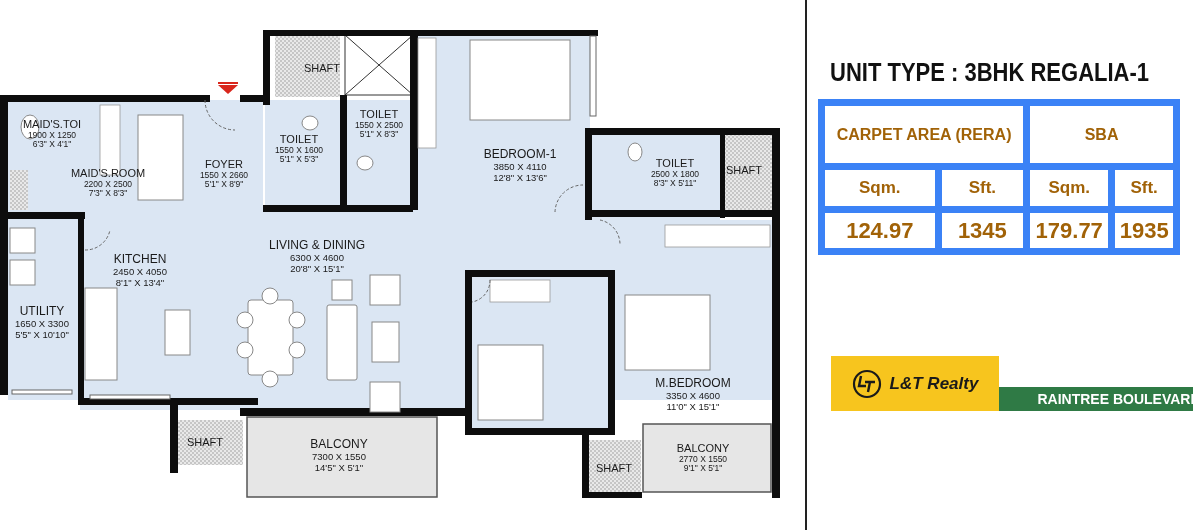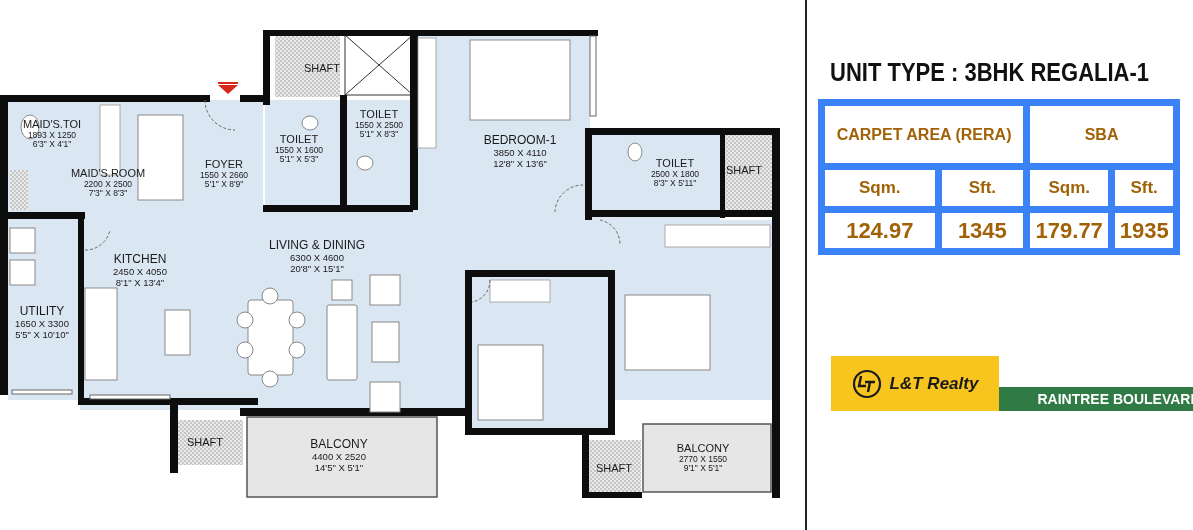--- a/index.html
+++ b/index.html
@@ -144,21 +144,21 @@
       <path d="M600 220 A25 25 0 0 1 620 245"></path>
       <path d="M85 250 A25 25 0 0 0 110 230"></path>
     </g>
   </svg>
 
   <div id="entry-arrow-bar"></div>
   <div id="entry-arrow"></div>
 
   <div class="lbl small" style="left:52px;top:118px">
     <span class="n">MAID'S.TOI</span>
-      <span class="d">1893 X 1250</span>
+      <span class="d">1900 X 1250</span>
       <span class="d">6'3" X 4'1"</span>
   </div>
   <div class="lbl small" style="left:108px;top:167px">
     <span class="n">MAID'S.ROOM</span>
       <span class="d">2200 X 2500</span>
       <span class="d">7'3" X 8'3"</span>
   </div>
   <div class="lbl small" style="left:224px;top:158px">
     <span class="n">FOYER</span>
       <span class="d">1550 X 2660</span>
@@ -167,21 +167,21 @@
   <div class="lbl small" style="left:299px;top:133px">
     <span class="n">TOILET</span>
       <span class="d">1550 X 1600</span>
       <span class="d">5'1" X 5'3"</span>
   </div>
   <div class="lbl small" style="left:379px;top:108px">
     <span class="n">TOILET</span>
       <span class="d">1550 X 2500</span>
       <span class="d">5'1" X 8'3"</span>
   </div>
-  <div class="lbl" style="left:520px;top:134px">
+  <div class="lbl" style="left:520px;top:148px">
     <span class="n">BEDROOM-1</span>
       <span class="d">3850 X 4110</span>
       <span class="d">12'8" X 13'6"</span>
   </div>
   <div class="lbl small" style="left:675px;top:157px">
     <span class="n">TOILET</span>
       <span class="d">2500 X 1800</span>
       <span class="d">8'3" X 5'11"</span>
   </div>
   <div class="lbl" style="left:317px;top:239px">
@@ -192,23 +192,28 @@
   <div class="lbl" style="left:140px;top:253px">
     <span class="n">KITCHEN</span>
       <span class="d">2450 X 4050</span>
       <span class="d">8'1" X 13'4"</span>
   </div>
   <div class="lbl" style="left:42px;top:305px">
     <span class="n">UTILITY</span>
       <span class="d">1650 X 3300</span>
       <span class="d">5'5" X 10'10"</span>
   </div>
+  <div class="lbl" style="left:693px;top:377px">
+    <span class="n">M.BEDROOM</span>
+      <span class="d">3350 X 4600</span>
+      <span class="d">11'0" X 15'1"</span>
+  </div>
   <div class="lbl" style="left:339px;top:438px">
     <span class="n">BALCONY</span>
-      <span class="d">4400 X 2520</span>
+      <span class="d">7300 X 1550</span>
       <span class="d">14'5" X 5'1"</span>
   </div>
   <div class="lbl small" style="left:703px;top:442px">
     <span class="n">BALCONY</span>
       <span class="d">2770 X 1550</span>
       <span class="d">9'1" X 5'1"</span>
   </div>
 
   <div class="lbl small" style="left:322px;top:62px">
       <span class="n">SHAFT</span>

